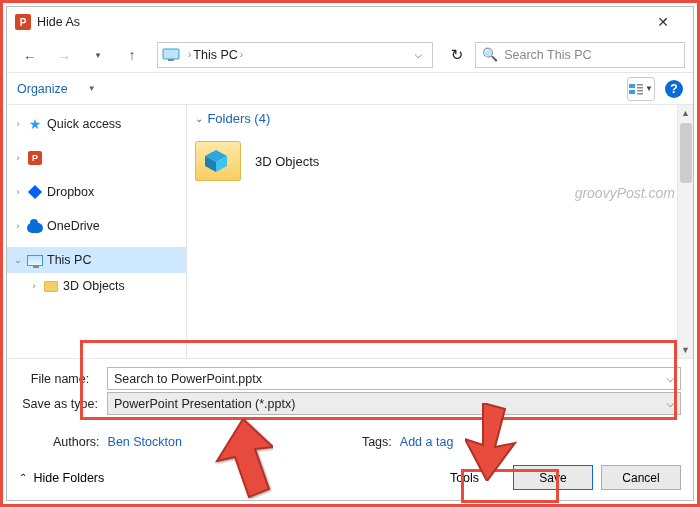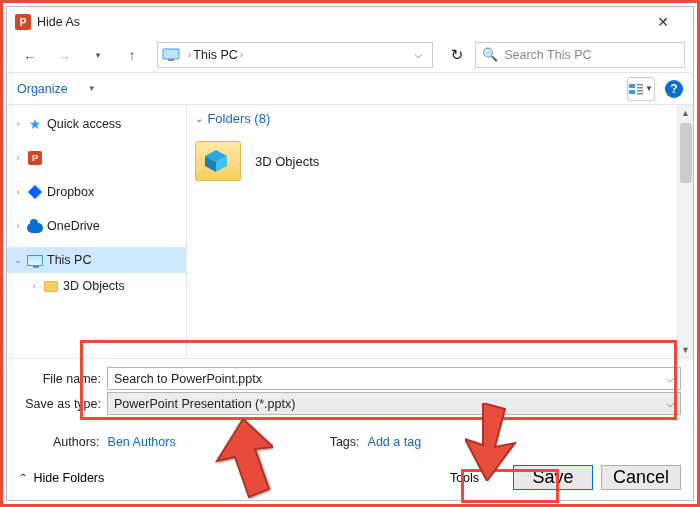--- a/index.html
+++ b/index.html
@@ -40,32 +40,32 @@
   .folder-thumb { width:46px; height:40px; position:relative; }
   .folder-back { position:absolute; inset:0; border-radius:3px 3px 2px 2px; background:linear-gradient(#ffe9a6,#f7ce63); border:1px solid #e1b84a; }
   .folder-inner { position:absolute; left:7px; top:7px; width:28px; height:26px; }
   .watermark { position:absolute; right:18px; top:80px; color:#bbb; font-size:14px; font-style:italic; pointer-events:none; }
   .vscroll { position:absolute; right:0; top:0; bottom:0; width:16px; background:#f2f2f2; border-left:1px solid #e6e6e6; display:flex; flex-direction:column; align-items:center; }
   .vscroll .arr { height:16px; width:100%; display:flex; align-items:center; justify-content:center; font-size:9px; color:#666; cursor:pointer; }
   .vscroll .thumb { flex:0 0 60px; width:12px; background:#ccc; border-radius:3px; margin-top:2px; }
 
   .bottom { border-top:1px solid #e6e6e6; padding:6px 12px 8px; font-size:12.5px; color:#222; }
   .field-row { display:flex; align-items:center; margin:2px 0; }
-  .field-lbl { width:88px; text-align:right; padding-right:6px; }
+  .field-lbl { width:88px; text-align:center; padding-right:6px; }
   .combo { flex:1 1 auto; height:23px; border:1px solid #b6b6b6; display:flex; align-items:center; padding:0 6px; background:#fff; font-size:12.5px; }
   .combo.type { background:#ececec; }
   .combo .dd { margin-left:auto; color:#666; font-size:10px; }
-  .meta-row { display:flex; align-items:center; margin-top:20px; gap:34px; }
+  .meta-row { display:flex; align-items:center; margin-top:20px; gap:60px; }
   .meta-link { color:#1a63b7; cursor:text; }
 
   .footer { margin-top:auto; padding:8px 12px 10px; display:flex; align-items:center; font-size:12.5px; }
   .hide-folders { display:flex; align-items:center; gap:6px; cursor:pointer; }
   .tools { margin-left:auto; margin-right:14px; display:flex; align-items:center; gap:4px; cursor:pointer; }
   .tools .dd { font-size:8px; color:#666; }
-  .btn { width:80px; height:25px; border:1px solid #adadad; background:#e9e9e9; font-size:18px; cursor:pointer; margin-left:8px; display:flex; align-items:center; justify-content:center; }
+  .btn { width:80px; height:25px; border:1px solid #adadad; background:#e9e9e9; font-size:12px; cursor:pointer; margin-left:8px; display:flex; align-items:center; justify-content:center; }
   .btn.primary { border:1px solid #0a6cd6; }
 
   .redbox { position:absolute; border:3px solid #e74c3c; pointer-events:none; }
   .red-arrow { position:absolute; pointer-events:none; }
 
   
   .ic-star { color:#2f9bff; font-size:14px; }
   .ic-pp { width:14px; height:14px; background:#d24726; color:#fff; font-size:9px; font-weight:bold; display:flex; align-items:center; justify-content:center; border-radius:2px; }
   .ic-dbx { position:relative; width:14px; height:14px; }
   .ic-dbx::before { content:""; position:absolute; inset:2px; background:#0061ff; transform:rotate(45deg); }
@@ -176,35 +176,36 @@
           <span class="ticon">
               <span class="ic-folder-sm"></span>
             </span>
           <span>3D Objects</span>
         </div>
       </div>
 
       <div class="main">
         <div class="folders-hdr">
           <span class="chev">⌄</span>
-          <span>Folders (8)</span>
+          <span>Folders (4)</span>
         </div>
         <div class="folder-list">
           <div class="folder-row">
             <span class="folder-thumb">
               <span class="folder-back"></span>
               <span class="folder-inner"><svg viewBox="0 0 28 26" width="28" height="26">
                     <polygon points="14,2 25,8 14,14 3,8" fill="#2aa8e0"></polygon>
                     <polygon points="3,8 14,14 14,24 3,18" fill="#1d7fb3"></polygon>
                     <polygon points="25,8 14,14 14,24 25,18" fill="#3cc3f5"></polygon>
                   </svg></span>
             </span>
             <span>3D Objects</span>
           </div>
         </div>
+        <span class="watermark">groovyPost.com</span>
         <div class="vscroll">
           <span class="arr">▲</span>
           <span class="thumb"></span>
           <span style="flex:1"></span>
           <span class="arr">▼</span>
         </div>
       </div>
     </div>
 
     <div class="bottom">
@@ -218,21 +219,21 @@
       <div class="field-row">
         <span class="field-lbl">Save as type:</span>
         <div class="combo type">
           <span>PowerPoint Presentation (*.pptx)</span>
           <span class="dd">⌵</span>
         </div>
       </div>
       <div class="meta-row">
         <span style="display:flex; gap:8px; padding-left:34px">
           <span>Authors:</span>
-          <span class="meta-link">Ben Authors</span>
+          <span class="meta-link">Ben Stockton</span>
         </span>
         <span style="display:flex; gap:8px; margin-left:120px">
           <span>Tags:</span>
           <span class="meta-link">Add a tag</span>
         </span>
       </div>
     </div>
 
     <div class="footer">
       <span class="hide-folders">

